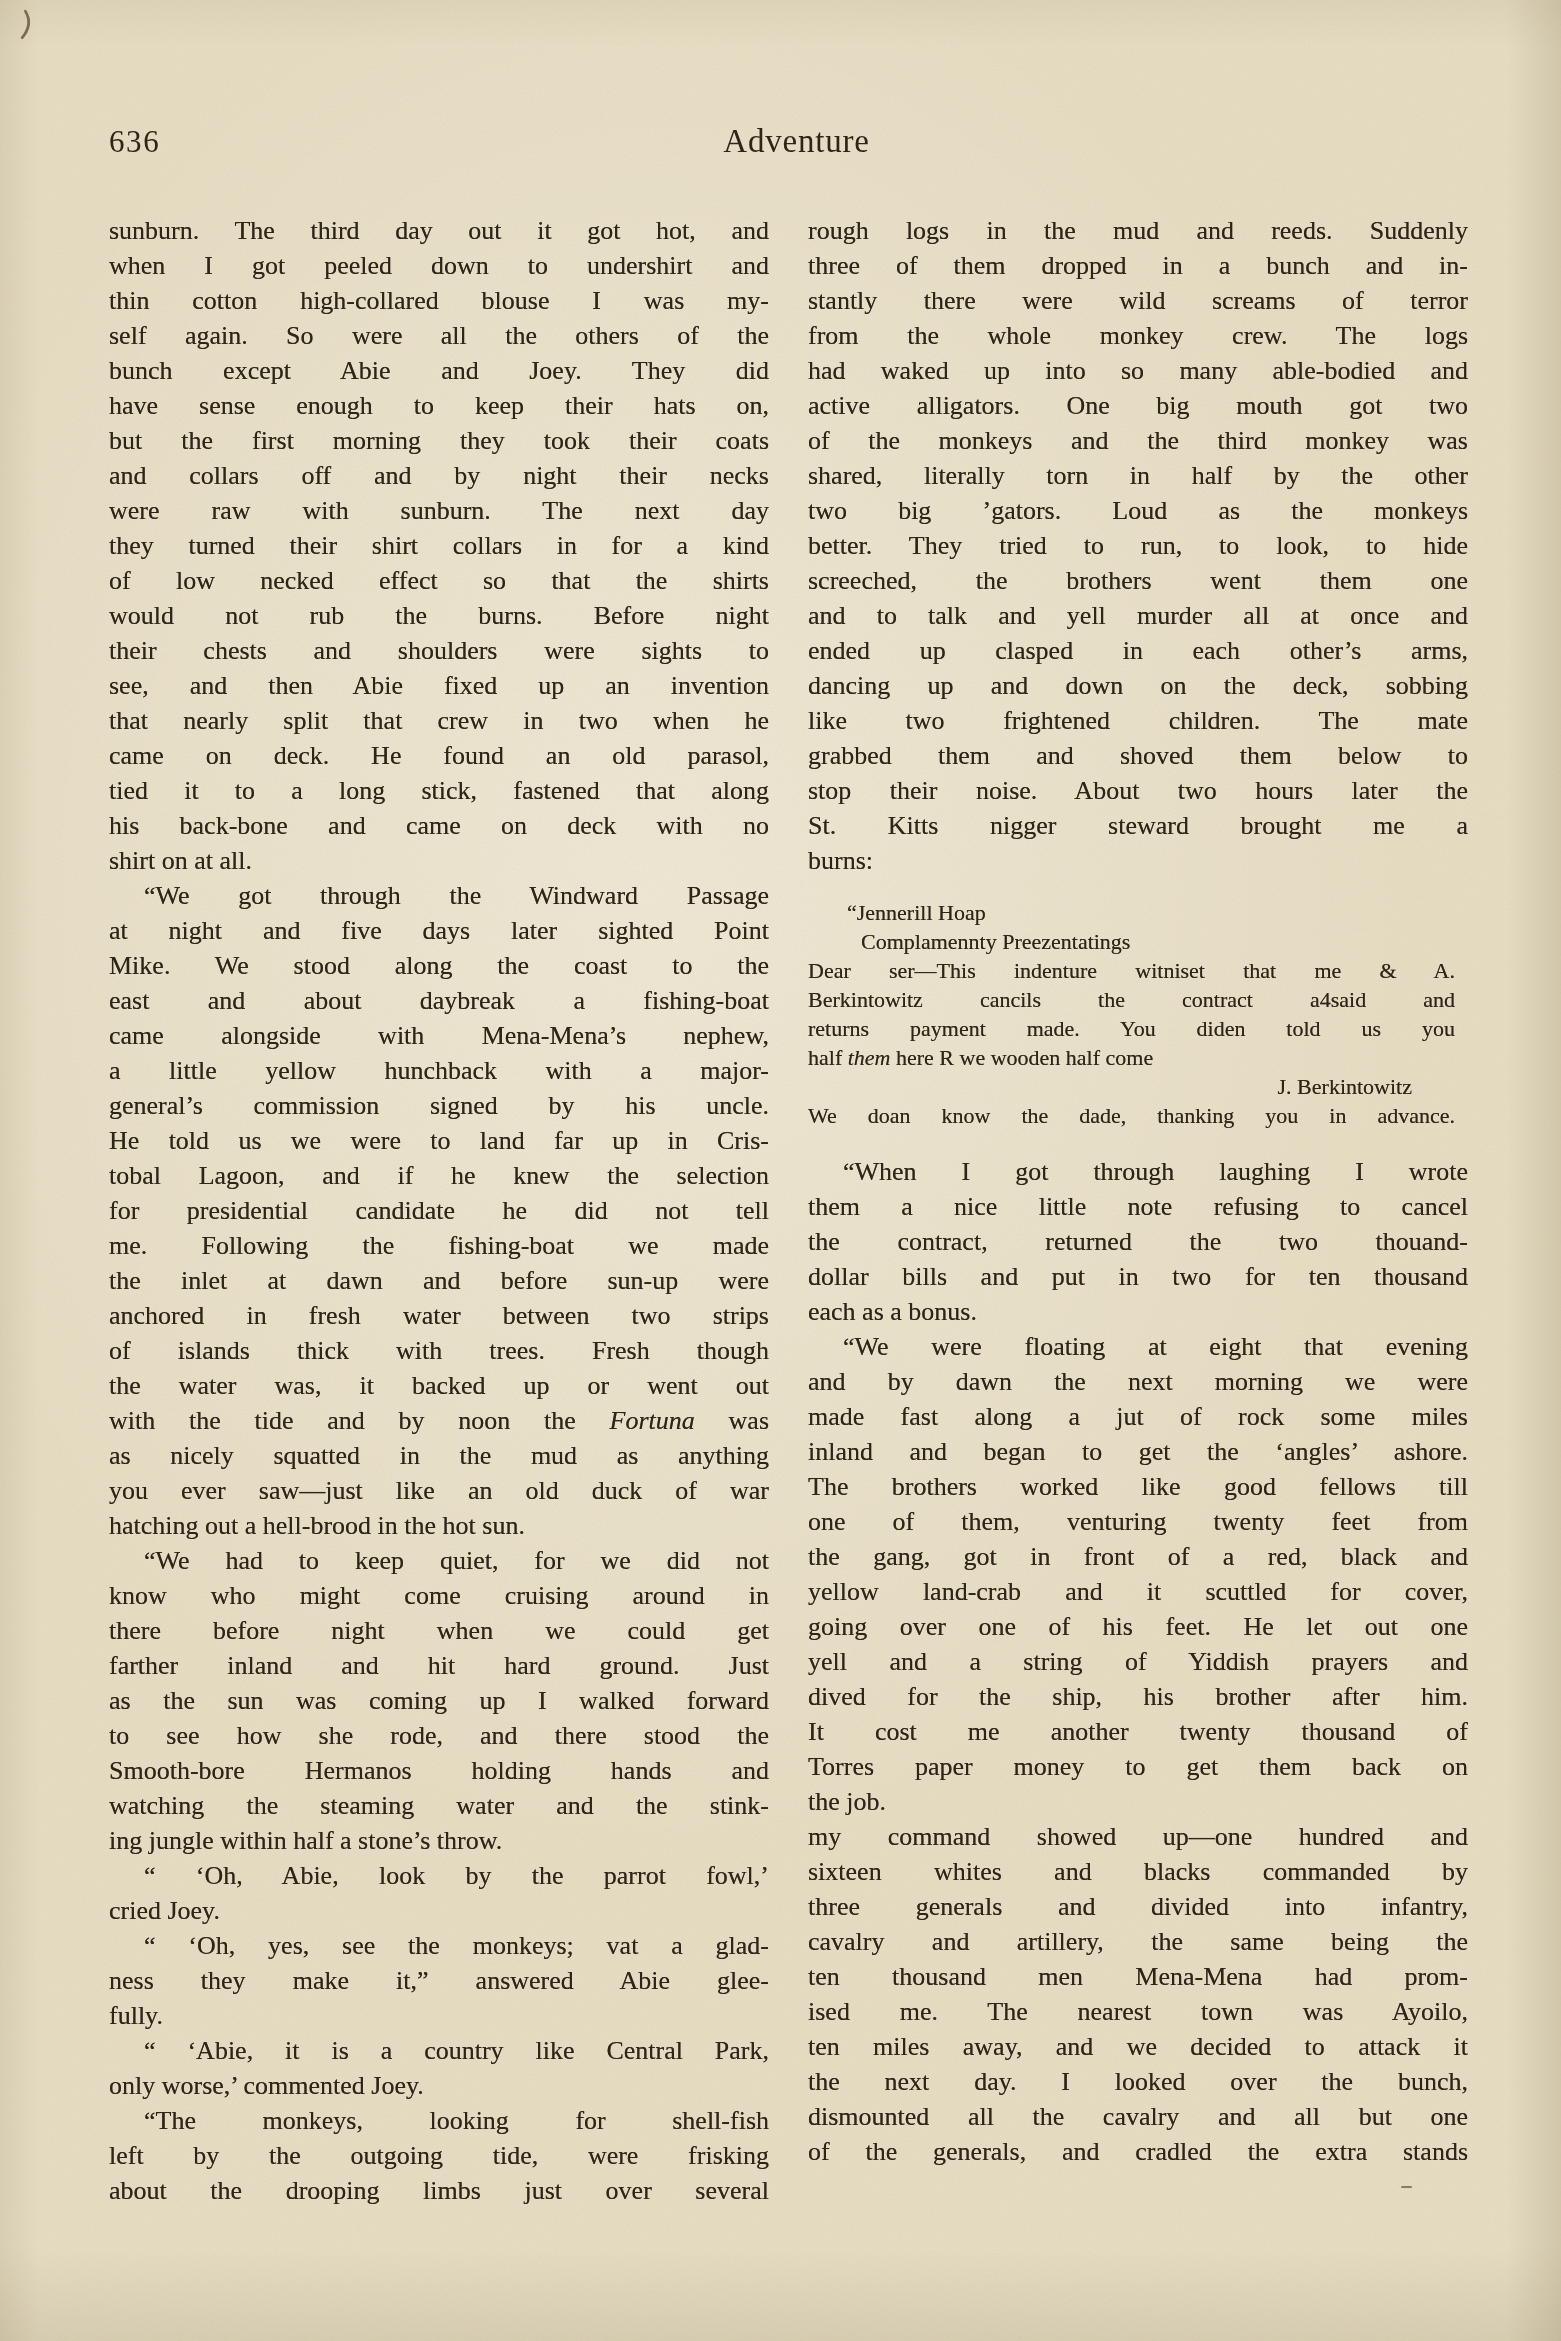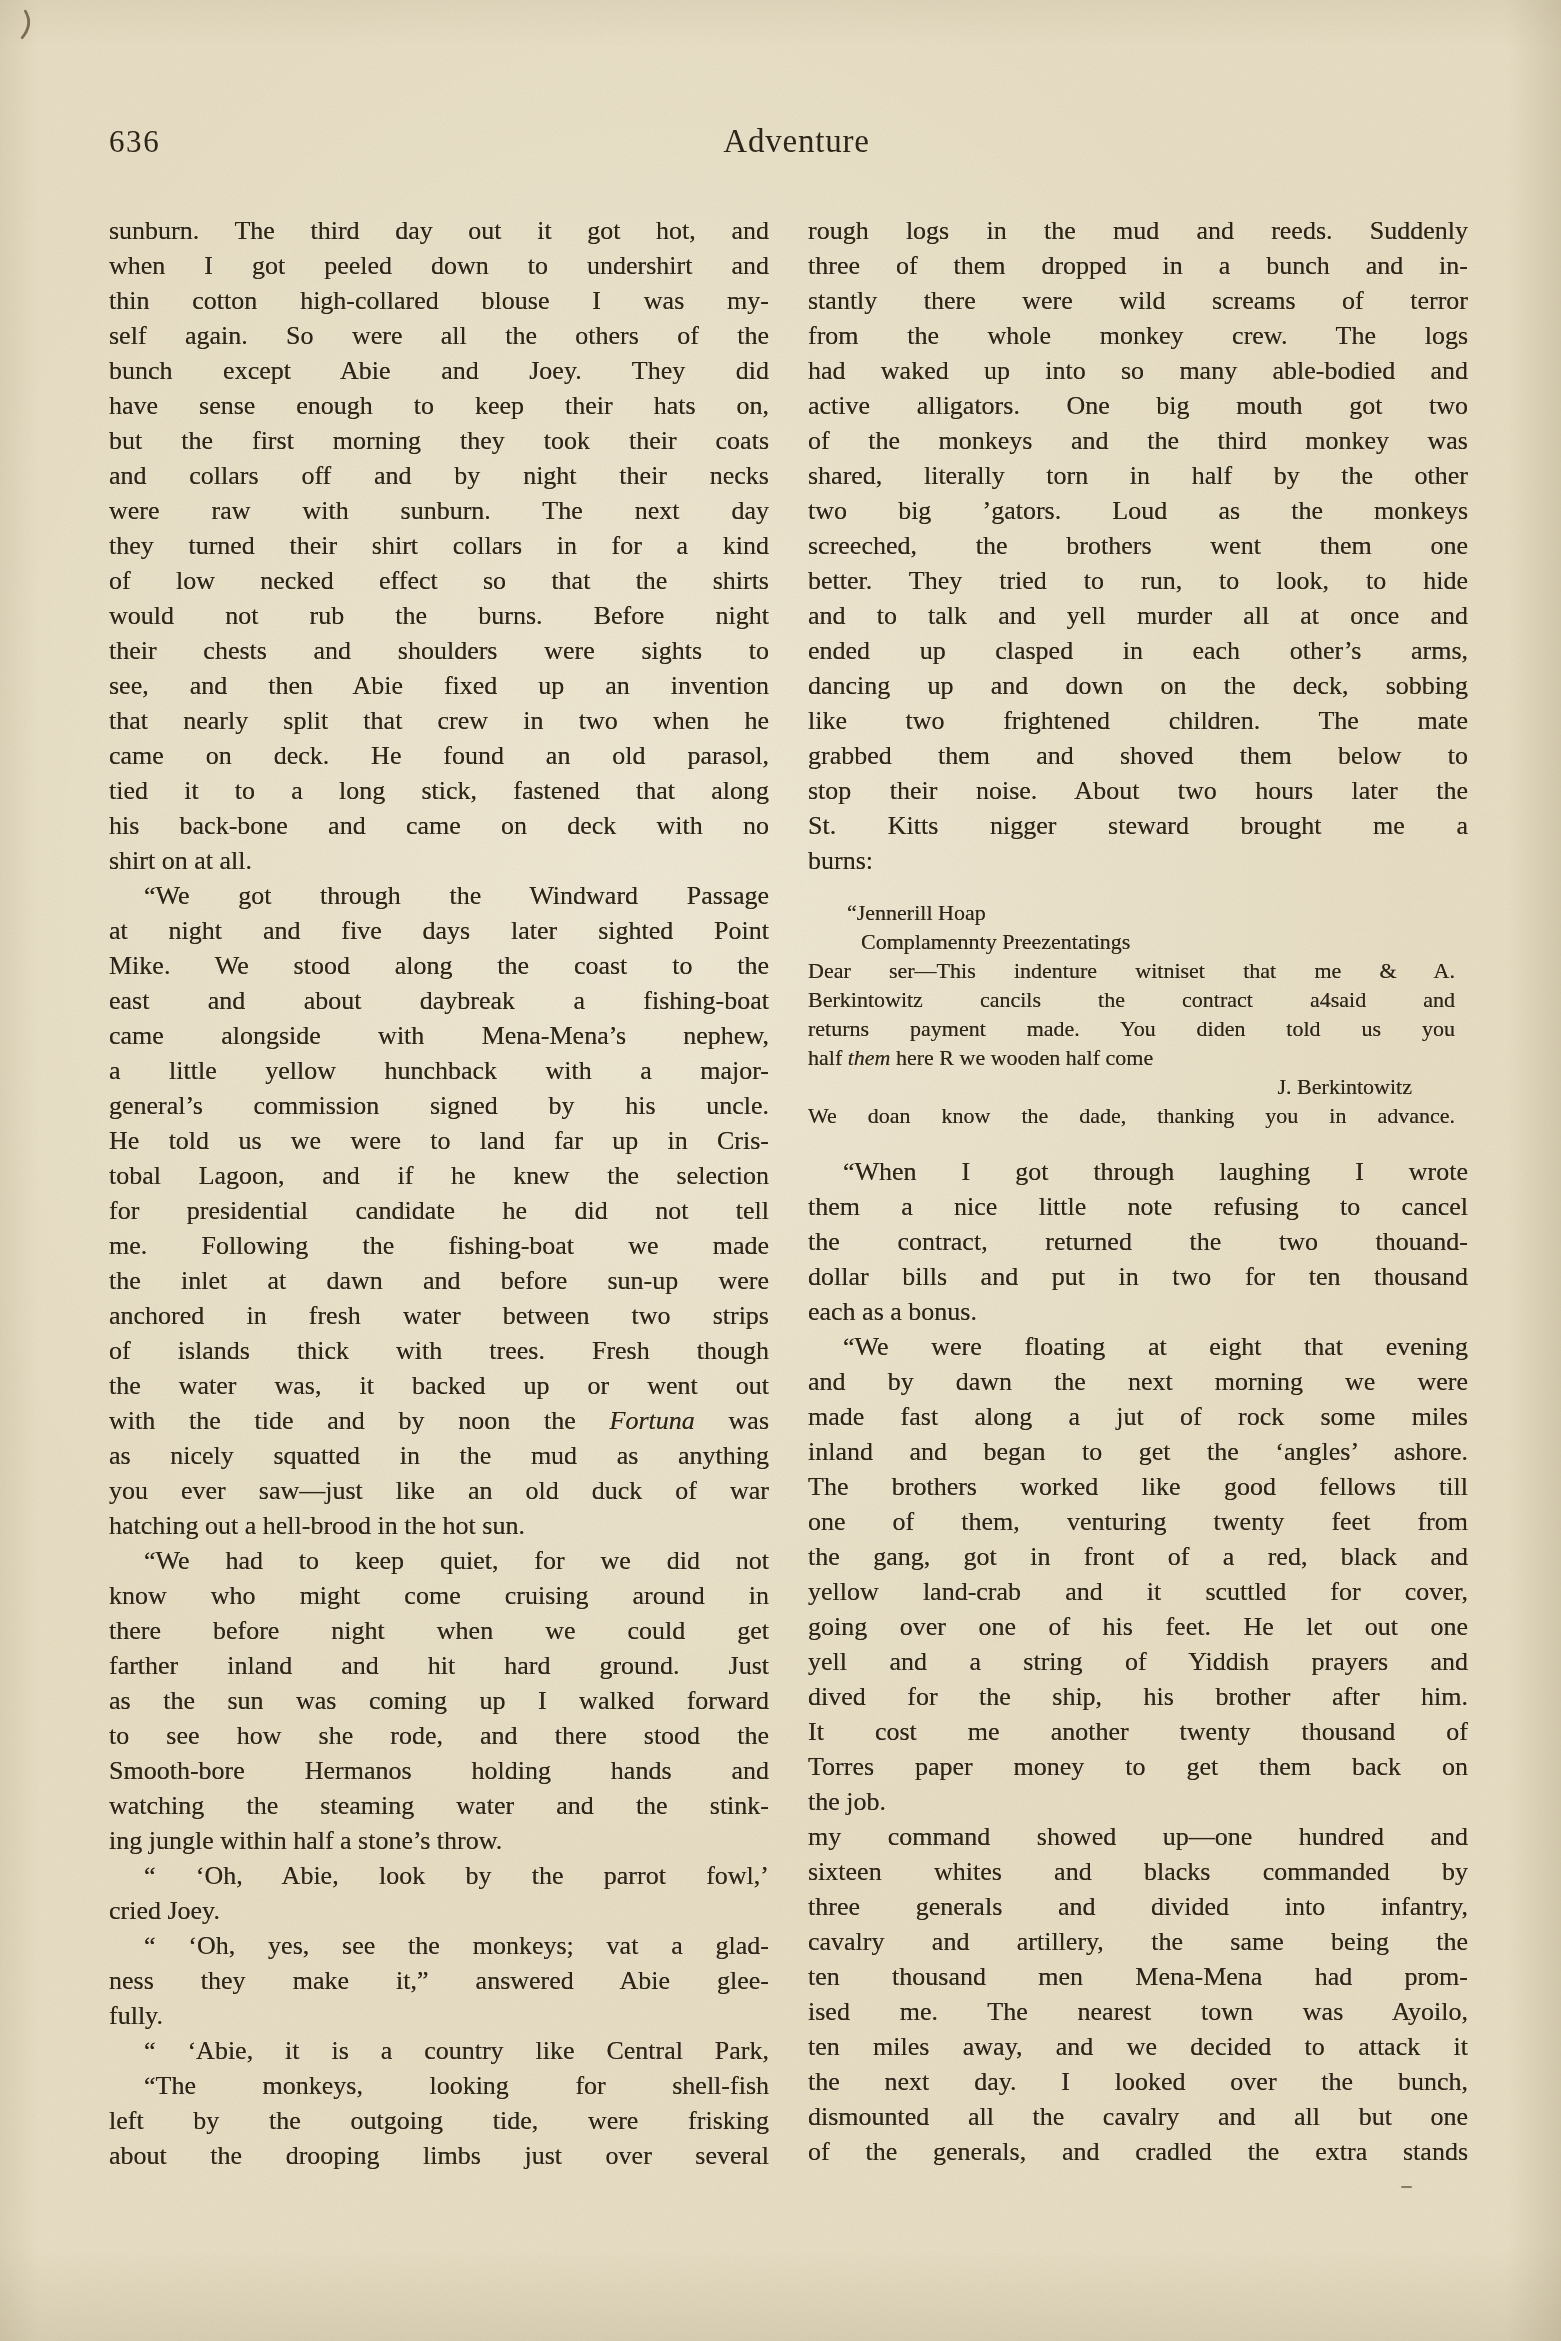--- a/index.html
+++ b/index.html
@@ -116,38 +116,39 @@
       <div class="line">to see how she rode, and there stood the</div>
       <div class="line">Smooth-bore Hermanos holding hands and</div>
       <div class="line">watching the steaming water and the stink-</div>
       <div class="line end">ing jungle within half a stone’s throw.</div>
       <div class="line start">“ ‘Oh, Abie, look by the parrot fowl,’</div>
       <div class="line end">cried Joey.</div>
       <div class="line start">“ ‘Oh, yes, see the monkeys; vat a glad-</div>
       <div class="line">ness they make it,” answered Abie glee-</div>
       <div class="line end">fully.</div>
       <div class="line start">“ ‘Abie, it is a country like Central Park,</div>
+      <div class="line end">only worse,’ commented Joey.</div>
       <div class="line start">“The monkeys, looking for shell-fish</div>
       <div class="line">left by the outgoing tide, were frisking</div>
       <div class="line">about the drooping limbs just over several</div>
     </div>
 
   <div class="col col-right">
     <div id="col-right-a">
         <div class="line">rough logs in the mud and reeds.  Suddenly</div>
         <div class="line">three of them dropped in a bunch and in-</div>
         <div class="line">stantly there were wild screams of terror</div>
         <div class="line">from the whole monkey crew.  The logs</div>
         <div class="line">had waked up into so many able-bodied and</div>
         <div class="line">active alligators.  One big mouth got two</div>
         <div class="line">of the monkeys and the third monkey was</div>
         <div class="line">shared, literally torn in half by the other</div>
         <div class="line">two big ’gators.  Loud as the monkeys</div>
+        <div class="line">better.  They tried to run, to look, to hide</div>
         <div class="line">screeched, the brothers went them one</div>
-        <div class="line">better.  They tried to run, to look, to hide</div>
         <div class="line">and to talk and yell murder all at once and</div>
         <div class="line">ended up clasped in each other’s arms,</div>
         <div class="line">dancing up and down on the deck, sobbing</div>
         <div class="line">like two frightened children.  The mate</div>
         <div class="line">grabbed them and shoved them below to</div>
         <div class="line">stop their noise.  About two hours later the</div>
         <div class="line">St. Kitts nigger steward brought me a</div>
         <div class="line end">burns:</div>
       </div>
     <div class="letter" id="letter-block">

